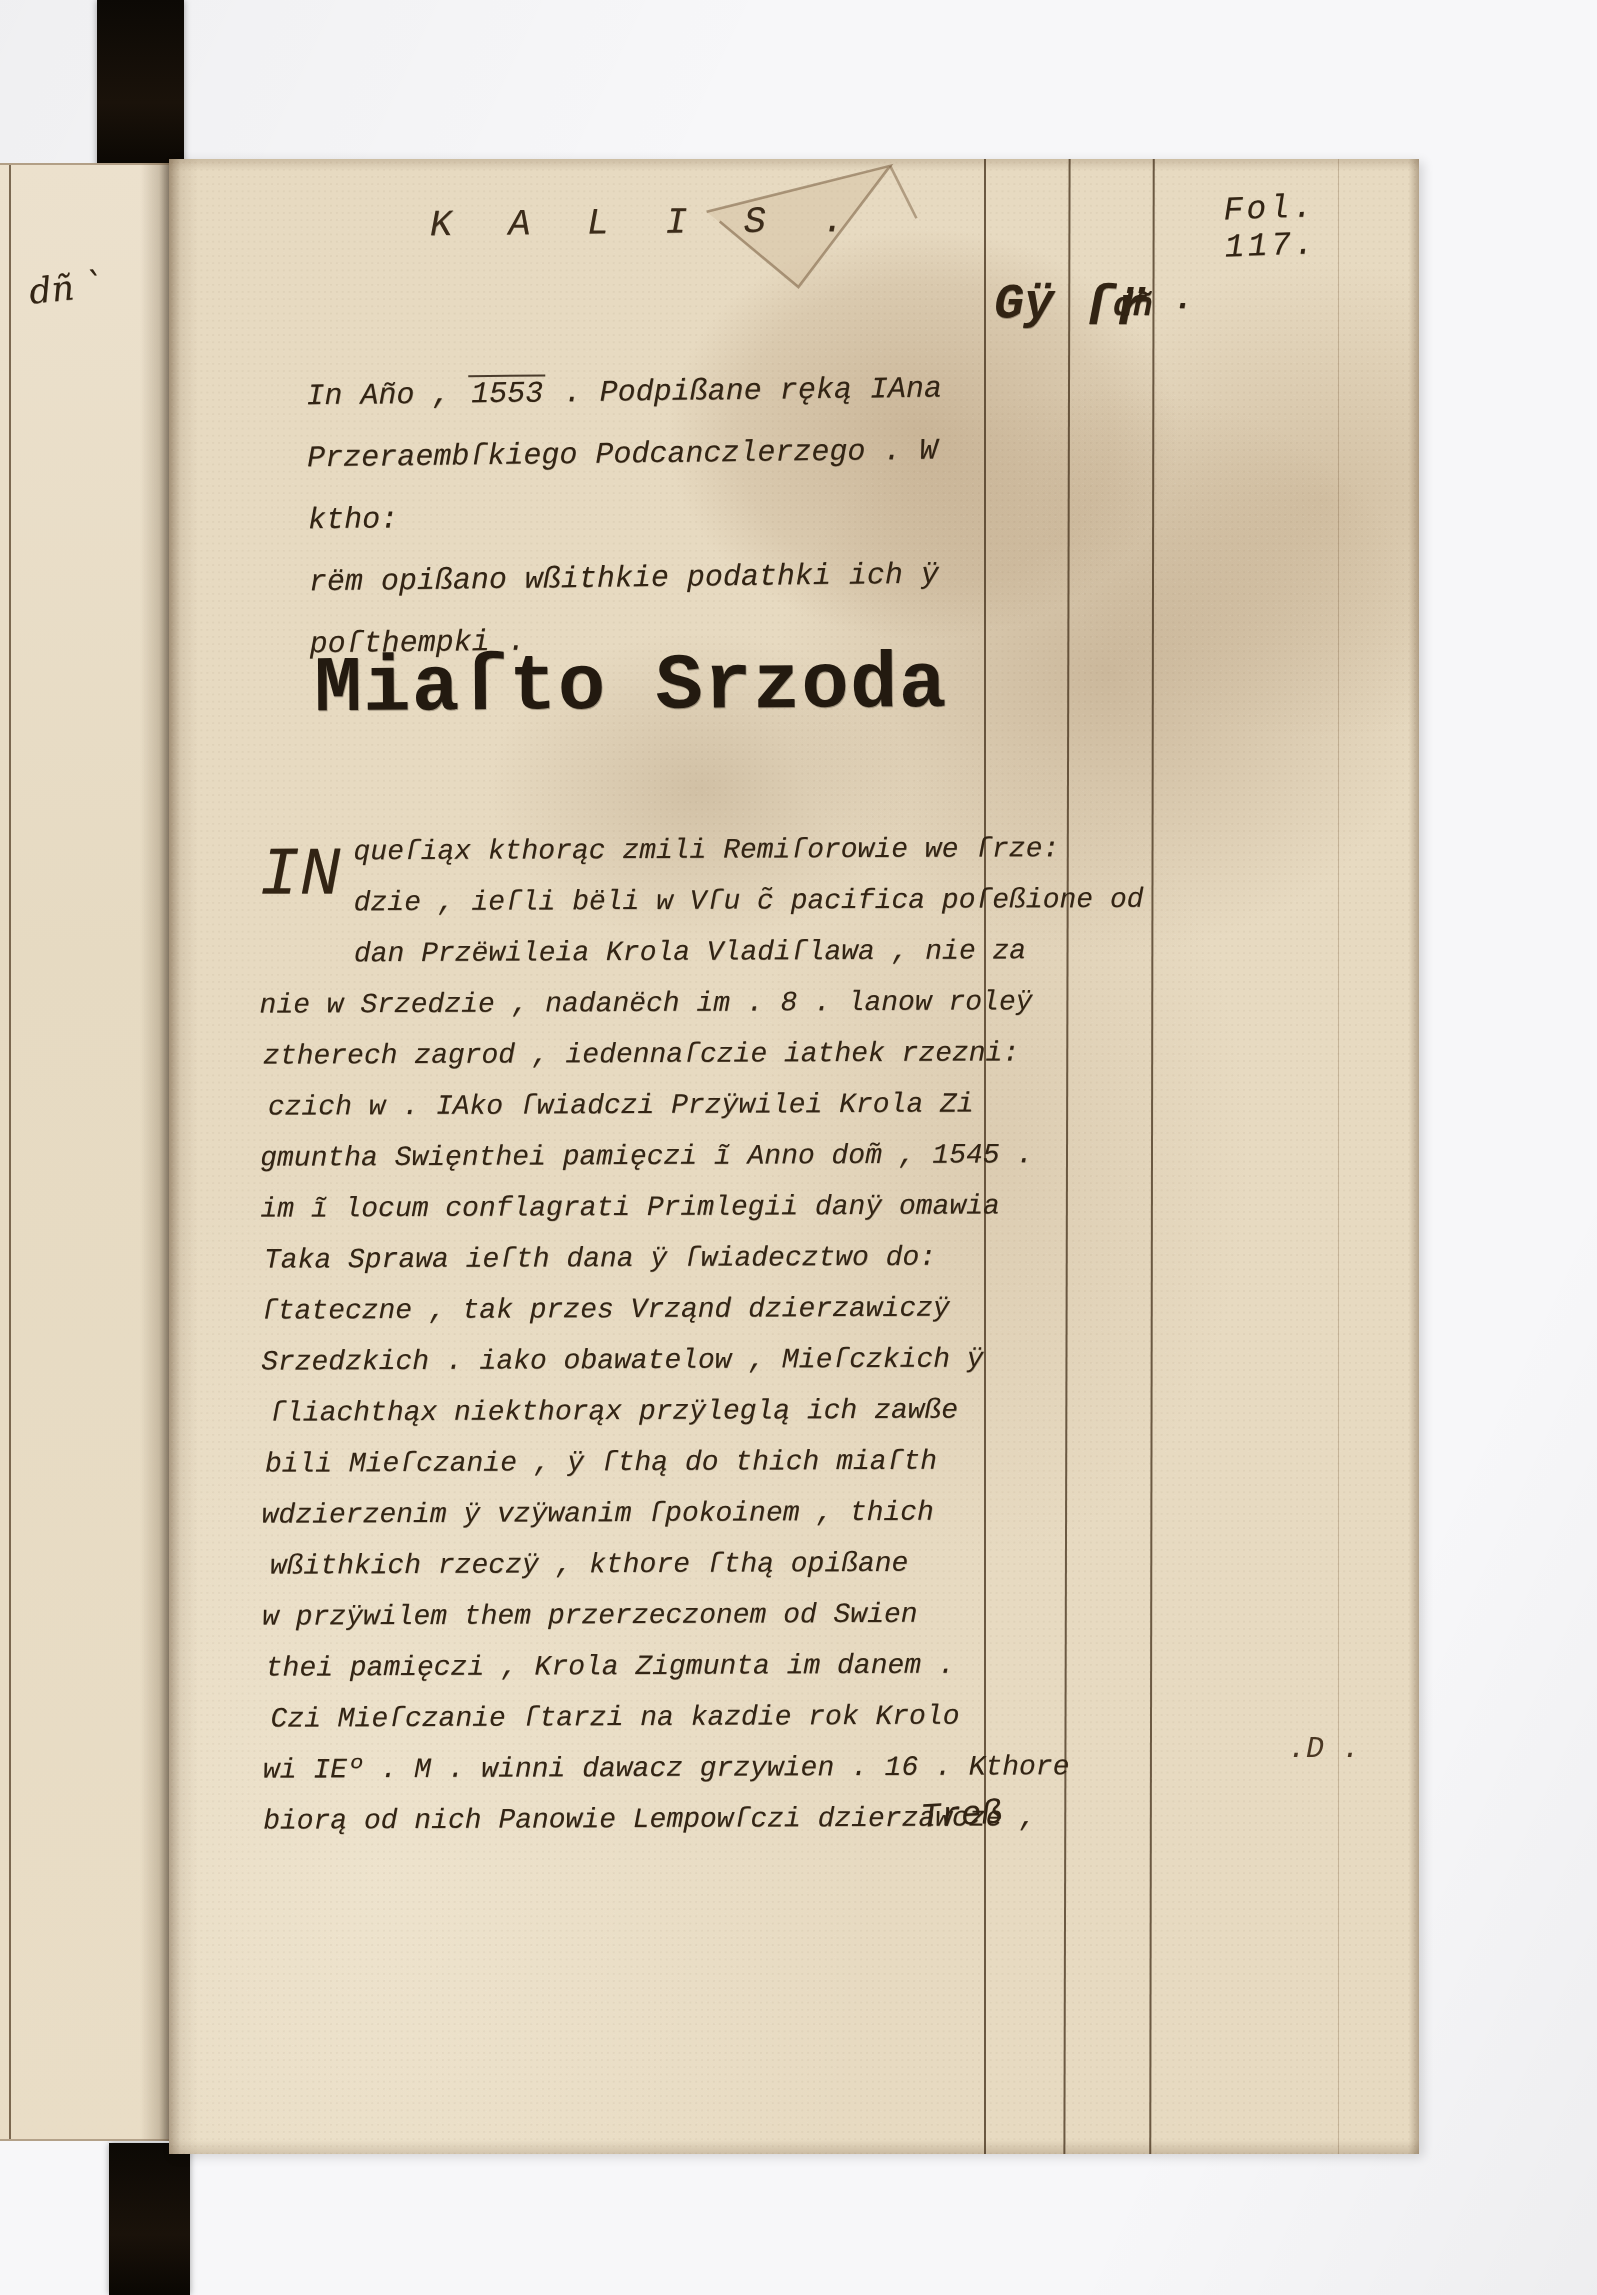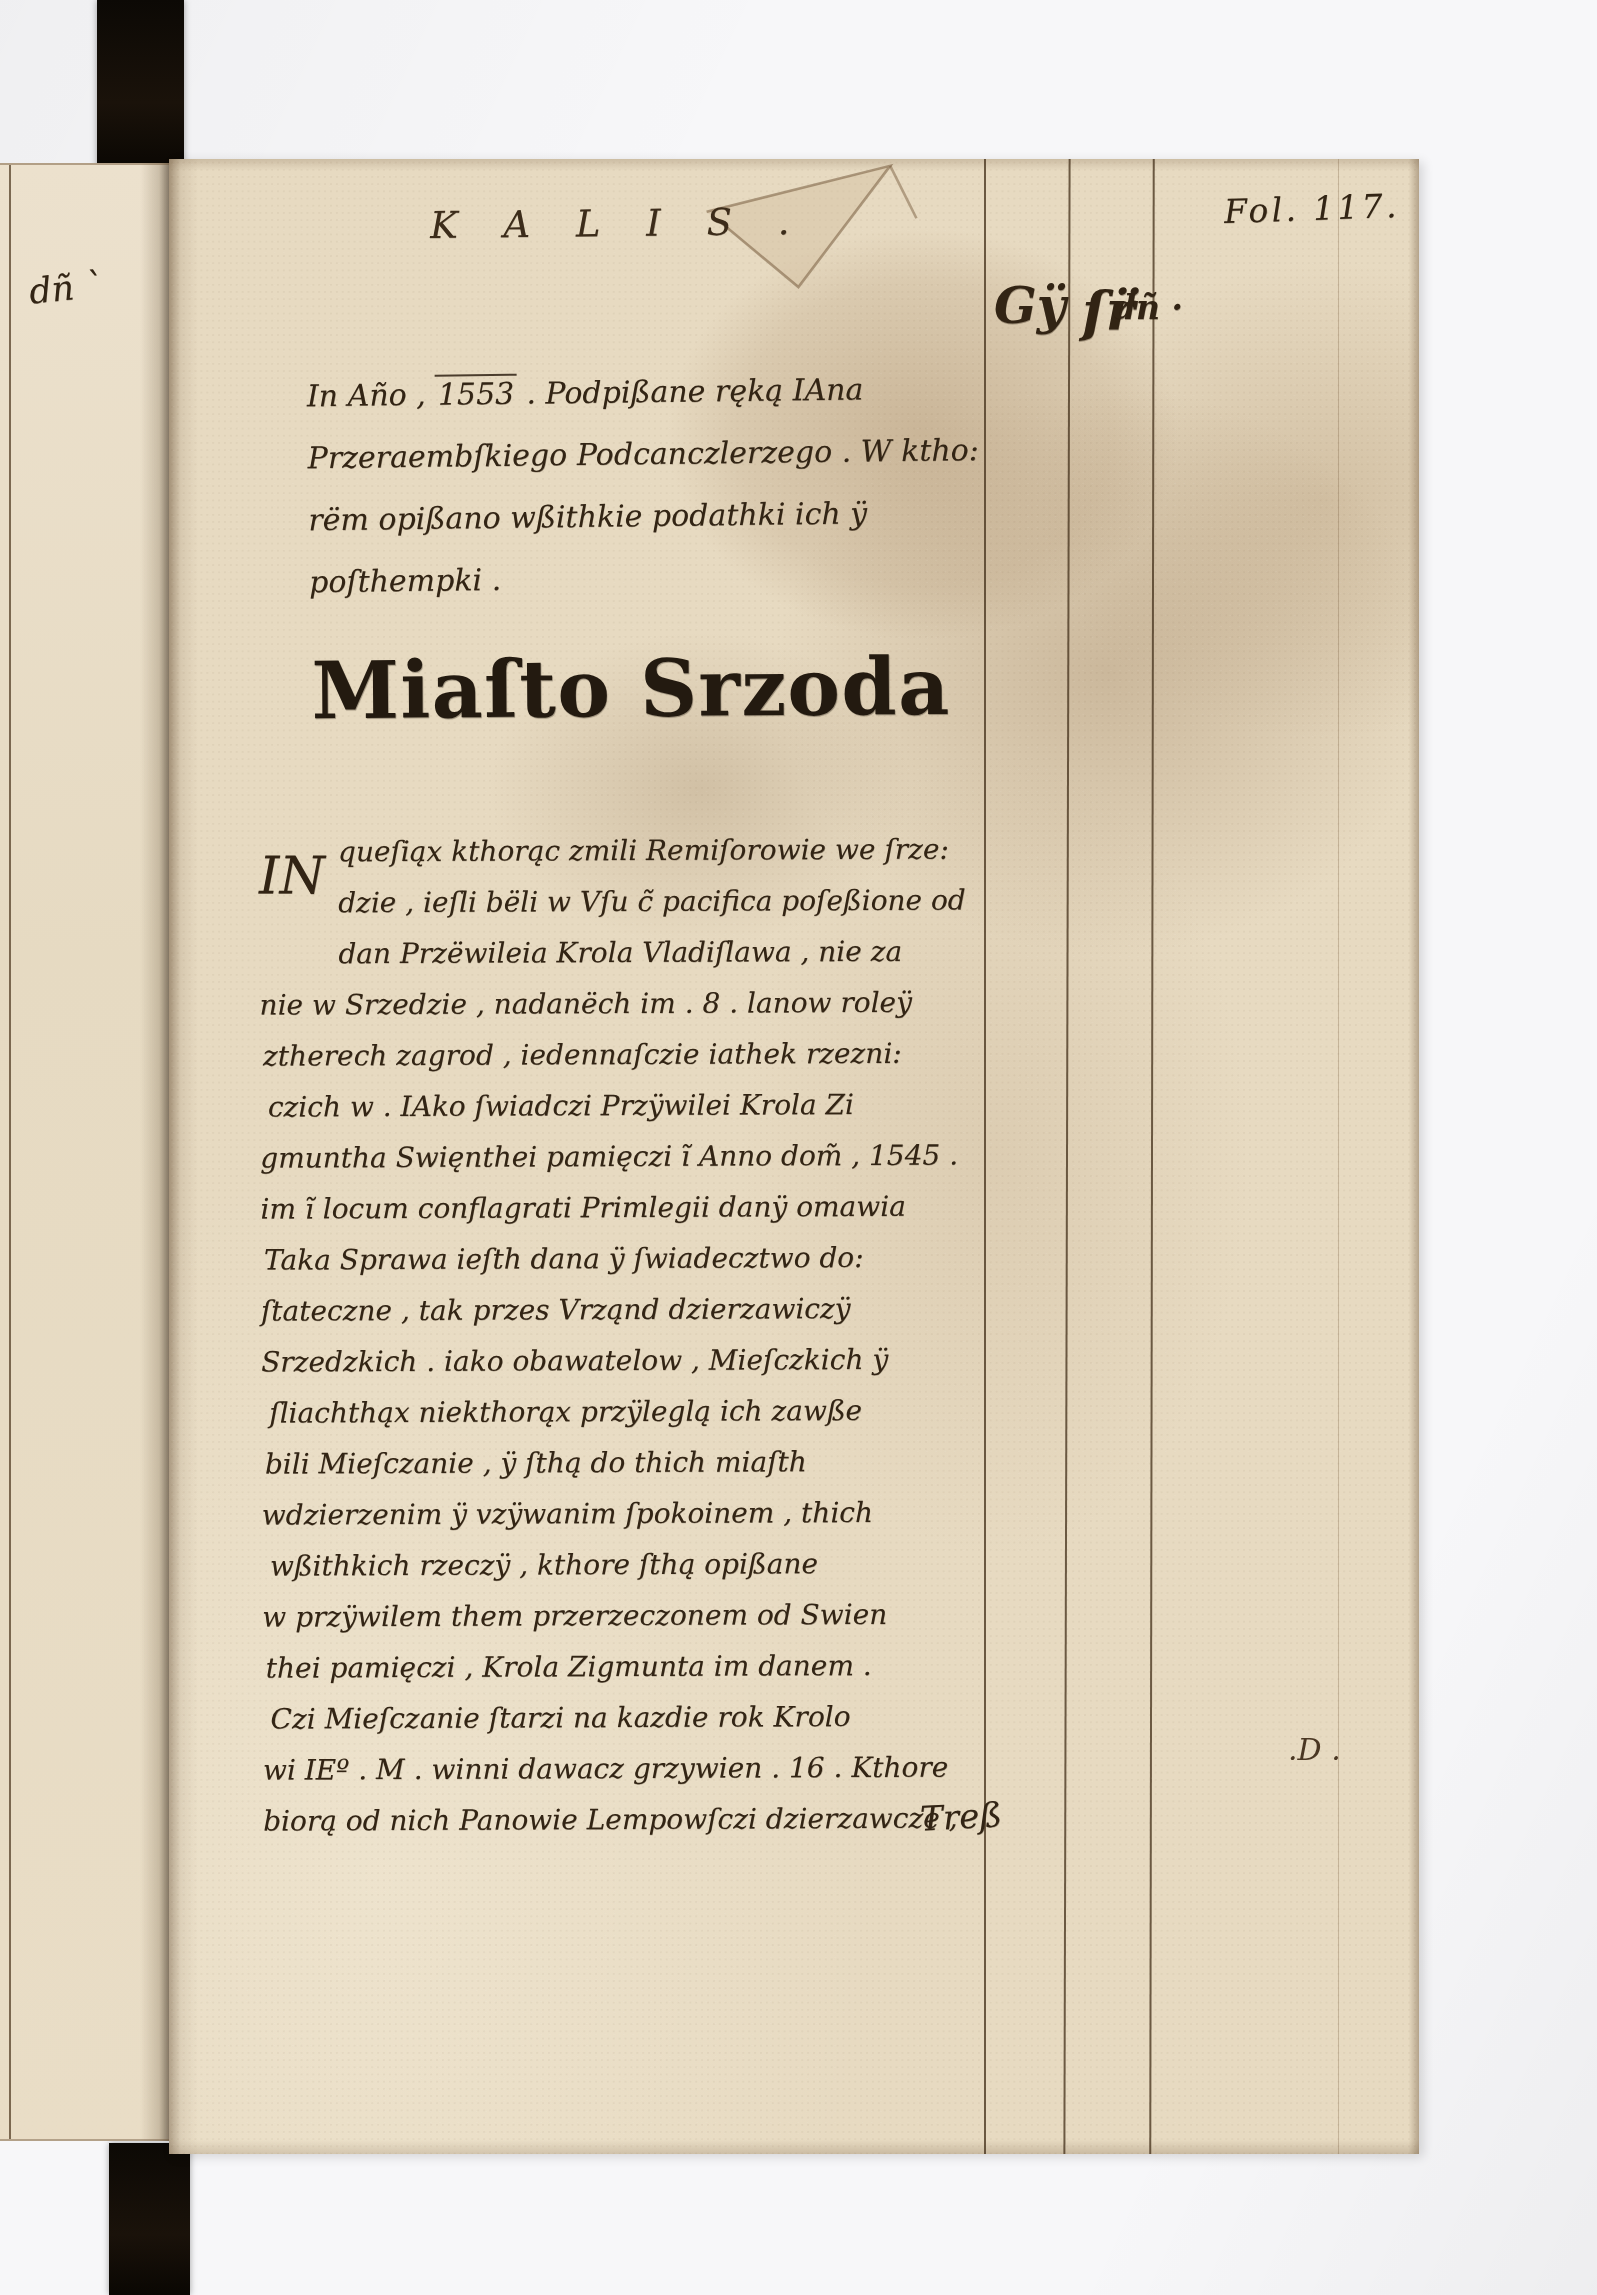--- a/index.html
+++ b/index.html
@@ -36,20 +36,21 @@
       radial-gradient(ellipse 472px 407px at 938px 512px, rgba(130,95,58,.28), rgba(0,0,0,0) 70%),
       radial-gradient(ellipse 282px 210px at 531px 630px, rgba(120,88,52,.20), rgba(0,0,0,0) 75%),
       radial-gradient(ellipse 407px 341px at 1154px 341px, rgba(145,110,70,.24), rgba(0,0,0,0) 70%),
       radial-gradient(ellipse 341px 538px at 826px 997px, rgba(140,105,65,.12), rgba(0,0,0,0) 75%),
       radial-gradient(ellipse 623px 918px at 210px 1718px, rgba(255,250,236,.28), rgba(0,0,0,0) 80%),
       linear-gradient(to right, rgba(98,74,48,.5) 0, rgba(98,74,48,.12) 11.8px, rgba(0,0,0,0) 29px),
       linear-gradient(to left, rgba(98,74,48,.38) 0, rgba(0,0,0,0) 10.5px),
       linear-gradient(to top, rgba(98,74,48,.22) 0, rgba(0,0,0,0) 14.4px),
       linear-gradient(to bottom, rgba(98,74,48,.20) 0, rgba(0,0,0,0) 11.8px);
     box-shadow:3.9px 2.6px 10.5px rgba(0,0,0,.14);
+    font-family:Liberation Mono, monospace;
   }
   .page::before{
     content:"";position:absolute;inset:0;pointer-events:none;opacity:.8;
     background-image:
       radial-gradient(rgba(100,75,45,.07) 0.7px, rgba(0,0,0,0) 1px),
       radial-gradient(rgba(255,255,255,.07) 0.7px, rgba(0,0,0,0) 1px);
     background-size:5.9px 7.2px, 9.2px 11px;
   }
   .col-rule{position:absolute;top:0;bottom:0;width:2px;background:rgba(72,52,31,.78);}
   .col-rule.r1{left:815px;}
@@ -75,21 +76,21 @@
   .year{border-top:2.6px solid rgba(46,32,18,.85);padding:0 2.6px 1.3px 2.6px;}
   .heading{
     position:absolute;left:98px;top:483px;width:728px;text-align:center;
     font-size:79px;font-weight:bold;letter-spacing:1.3px;color:#231a10;
     text-shadow:0.7px 1px 0.7px rgba(30,20,10,.35);transform:rotate(-.4deg);
   }
   .body-text{
     position:absolute;left:92px;top:666px;width:741px;
     font-style:italic;font-size:28px;line-height:51px;transform:rotate(-.25deg);
   }
-  .initial{float:left;font-size:52px;line-height:92px;height:102px;margin:2.6px 13px 0 0;font-style:italic;}
+  .initial{float:left;font-size:68px;line-height:92px;height:102px;margin:2.6px 13px 0 0;font-style:italic;}
   .bline{height:51px;white-space:nowrap;}
   .body-text .bline:nth-of-type(3n){margin-left:7.9px;}
   .body-text .bline:nth-of-type(4n+1){margin-left:3.3px;}
   .catchword{
     position:absolute;left:656px;top:1640px;width:177px;text-align:right;
     font-style:italic;font-size:34px;transform:rotate(-3deg);
   }
   .margin-mark-d{position:absolute;left:1119px;top:1573px;font-style:italic;font-size:30px;color:#4a3723;}
 </style>
 </head>

